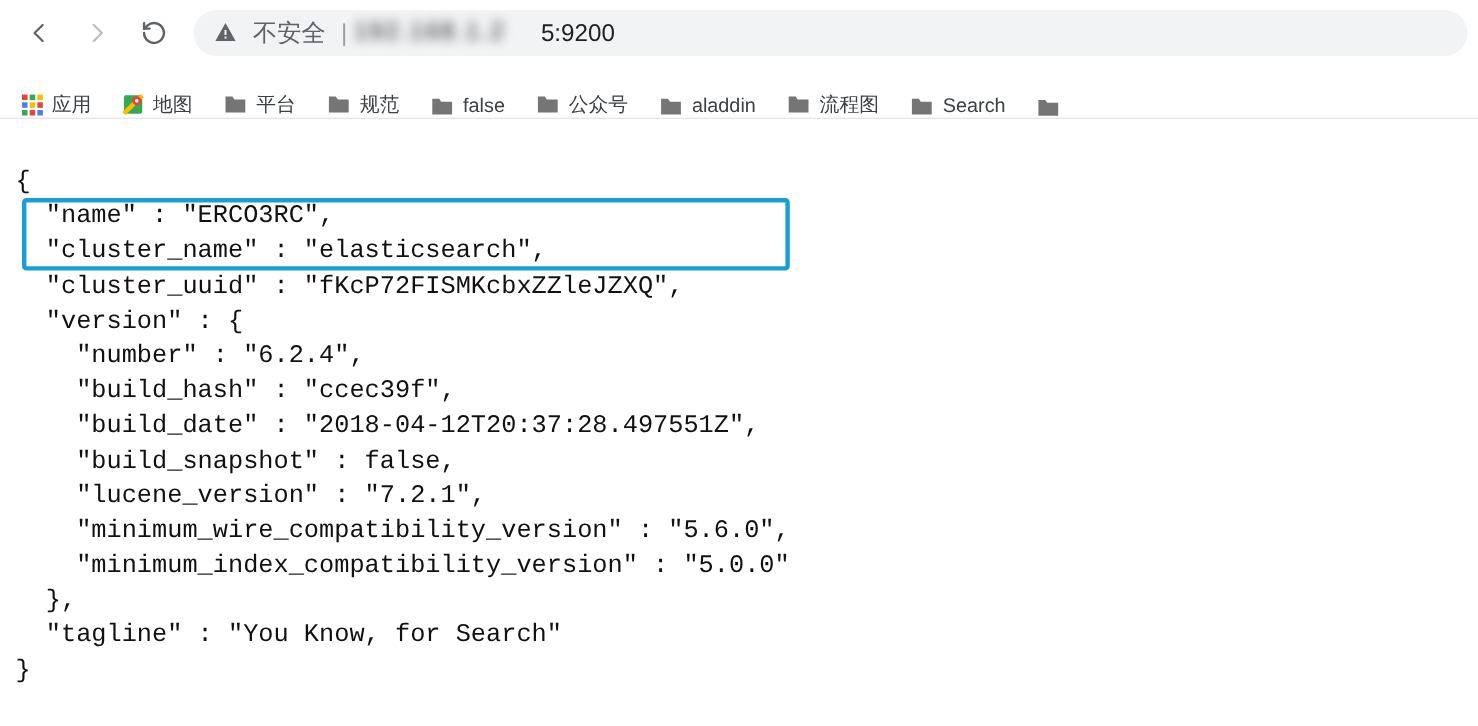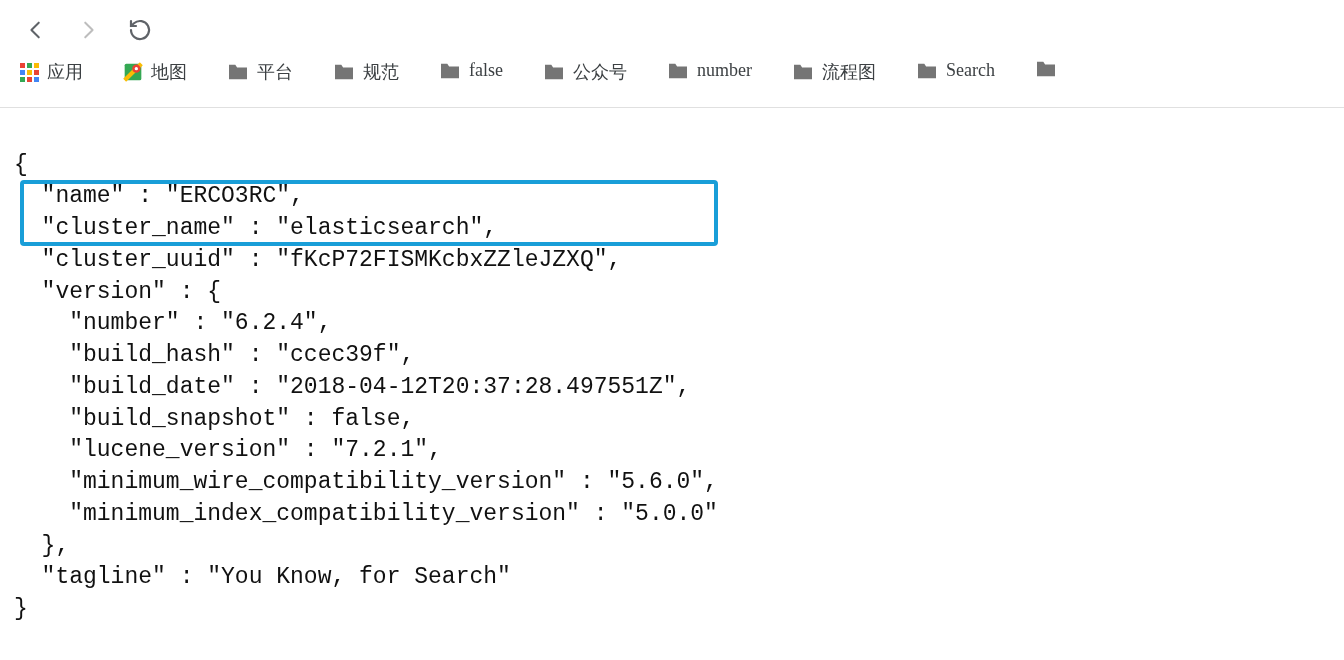--- a/index.html
+++ b/index.html
@@ -78,27 +78,26 @@
       height: 30px;
       filter: blur(5px);
       color:#202124;
       letter-spacing:2px;
     }
     .omnibox .url-rest {
       color: #202124;
     }
     .bookmarks {
       display: flex;
-      align-items: flex-start;
+      align-items: flex-end;
       height: 48px;
       padding: 0 20px;
       background: #fff;
       border-bottom: 1px solid #e0e0e0;
-      gap: 40px;
-      font-family: Liberation Serif, serif;
+      gap: 28px;
     }
     .bookmarks .bm-item {
       display: flex;
       align-items: center;
       cursor: pointer;
       color: #3c4043;
       font-size: 18px;
       gap: 8px;
     }
     .apps-icon {
@@ -159,20 +158,33 @@
   <div class="nav-btn disabled">
     <svg viewBox="0 0 24 24" fill="none" stroke="#bdbdbd" stroke-width="2.2" stroke-linecap="round" stroke-linejoin="round">
         <polyline points="9 4 17 12 9 20"></polyline>
       </svg>
   </div>
   <div class="nav-btn reload-btn">
     <svg viewBox="0 0 24 24" fill="none" stroke="#5f6368" stroke-width="2.2" stroke-linecap="round">
         <path d="M3 12a9 9 0 1 0 3-6.7L3 8"></path>
         <polyline points="3 3 3 8 8 8" fill="none"></polyline>
       </svg>
+  </div>
+  <div class="omnibox">
+    <span class="warn-icon">
+      <svg viewBox="0 0 24 24">
+          <path d="M12 2 L22 20 L2 20 Z" fill="#5f6368"></path>
+          <rect x="11" y="9" width="2" height="5" fill="#f1f3f4"></rect>
+          <rect x="11" y="15.5" width="2" height="2" fill="#f1f3f4"></rect>
+        </svg>
+    </span>
+    <span class="insecure-label">不安全</span>
+    <span class="sep">|</span>
+    <span class="url-blur">192.168.1.2</span>
+    <span class="url-rest">5:9200</span>
   </div>
 </div>
 
 <div class="bookmarks">
   <div class="bm-item">
     <span class="apps-icon">
       <span class="r"></span>
         <span class="g"></span>
         <span class="y"></span>
       <span class="b"></span>
@@ -216,21 +228,21 @@
   <div class="bm-item">
     <span class="folder-icon"><svg viewBox="0 0 24 20">
           <path d="M2 2h7l2 3h11v13H2z"></path>
         </svg></span>
     <span>公众号</span>
   </div>
   <div class="bm-item">
     <span class="folder-icon"><svg viewBox="0 0 24 20">
           <path d="M2 2h7l2 3h11v13H2z"></path>
         </svg></span>
-    <span>number</span>
+    <span>aladdin</span>
   </div>
   <div class="bm-item">
     <span class="folder-icon"><svg viewBox="0 0 24 20">
           <path d="M2 2h7l2 3h11v13H2z"></path>
         </svg></span>
     <span>流程图</span>
   </div>
   <div class="bm-item">
     <span class="folder-icon"><svg viewBox="0 0 24 20">
           <path d="M2 2h7l2 3h11v13H2z"></path>

